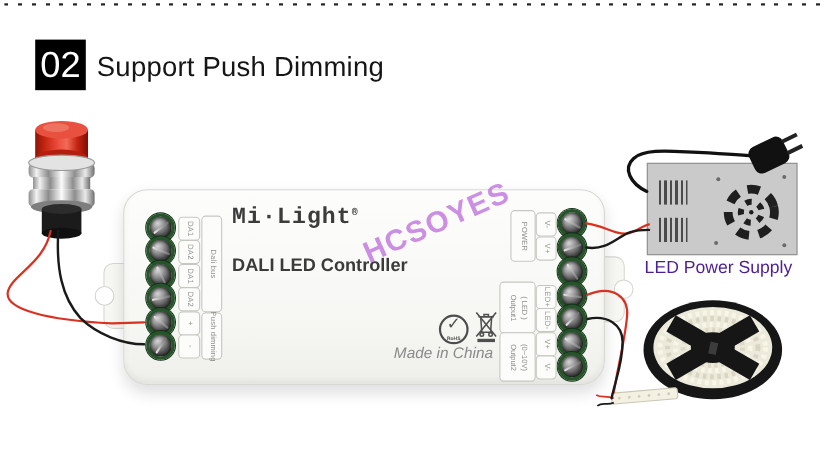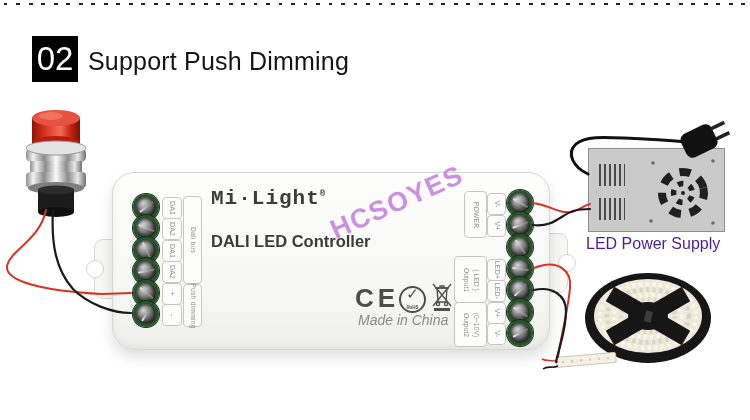--- a/index.html
+++ b/index.html
@@ -211,21 +211,20 @@
     </div>
   <div class="pbox" style="left:487px;top:302px;width:17px;height:20px">
       <span class="vt">V+</span>
     </div>
   <div class="pbox" style="left:487px;top:323px;width:17px;height:20px">
       <span class="vt">V-</span>
     </div>
 
   <div class="abs brand"><span>Mi·Light</span><sup>®</sup></div>
   <div class="abs ptitle">DALI LED Controller</div>
-  <div class="abs ce">CE</div>
   <div class="abs rohs">
     <span class="chk">✓</span>
     <span class="txt">RoHS</span>
   </div>
   <svg class="abs weee" width="22" height="30" viewBox="0 0 22 30">
     <g stroke="#4f4f4f" fill="none" stroke-width="1.4">
       <path d="M6,6 L16,6 L15,20 L7,20 Z"></path>
         <path d="M4,6 L18,6"></path>
         <path d="M9,6 L9,4 L13,4 L13,6"></path>
       <circle cx="7" cy="22" r="1.6"></circle>

